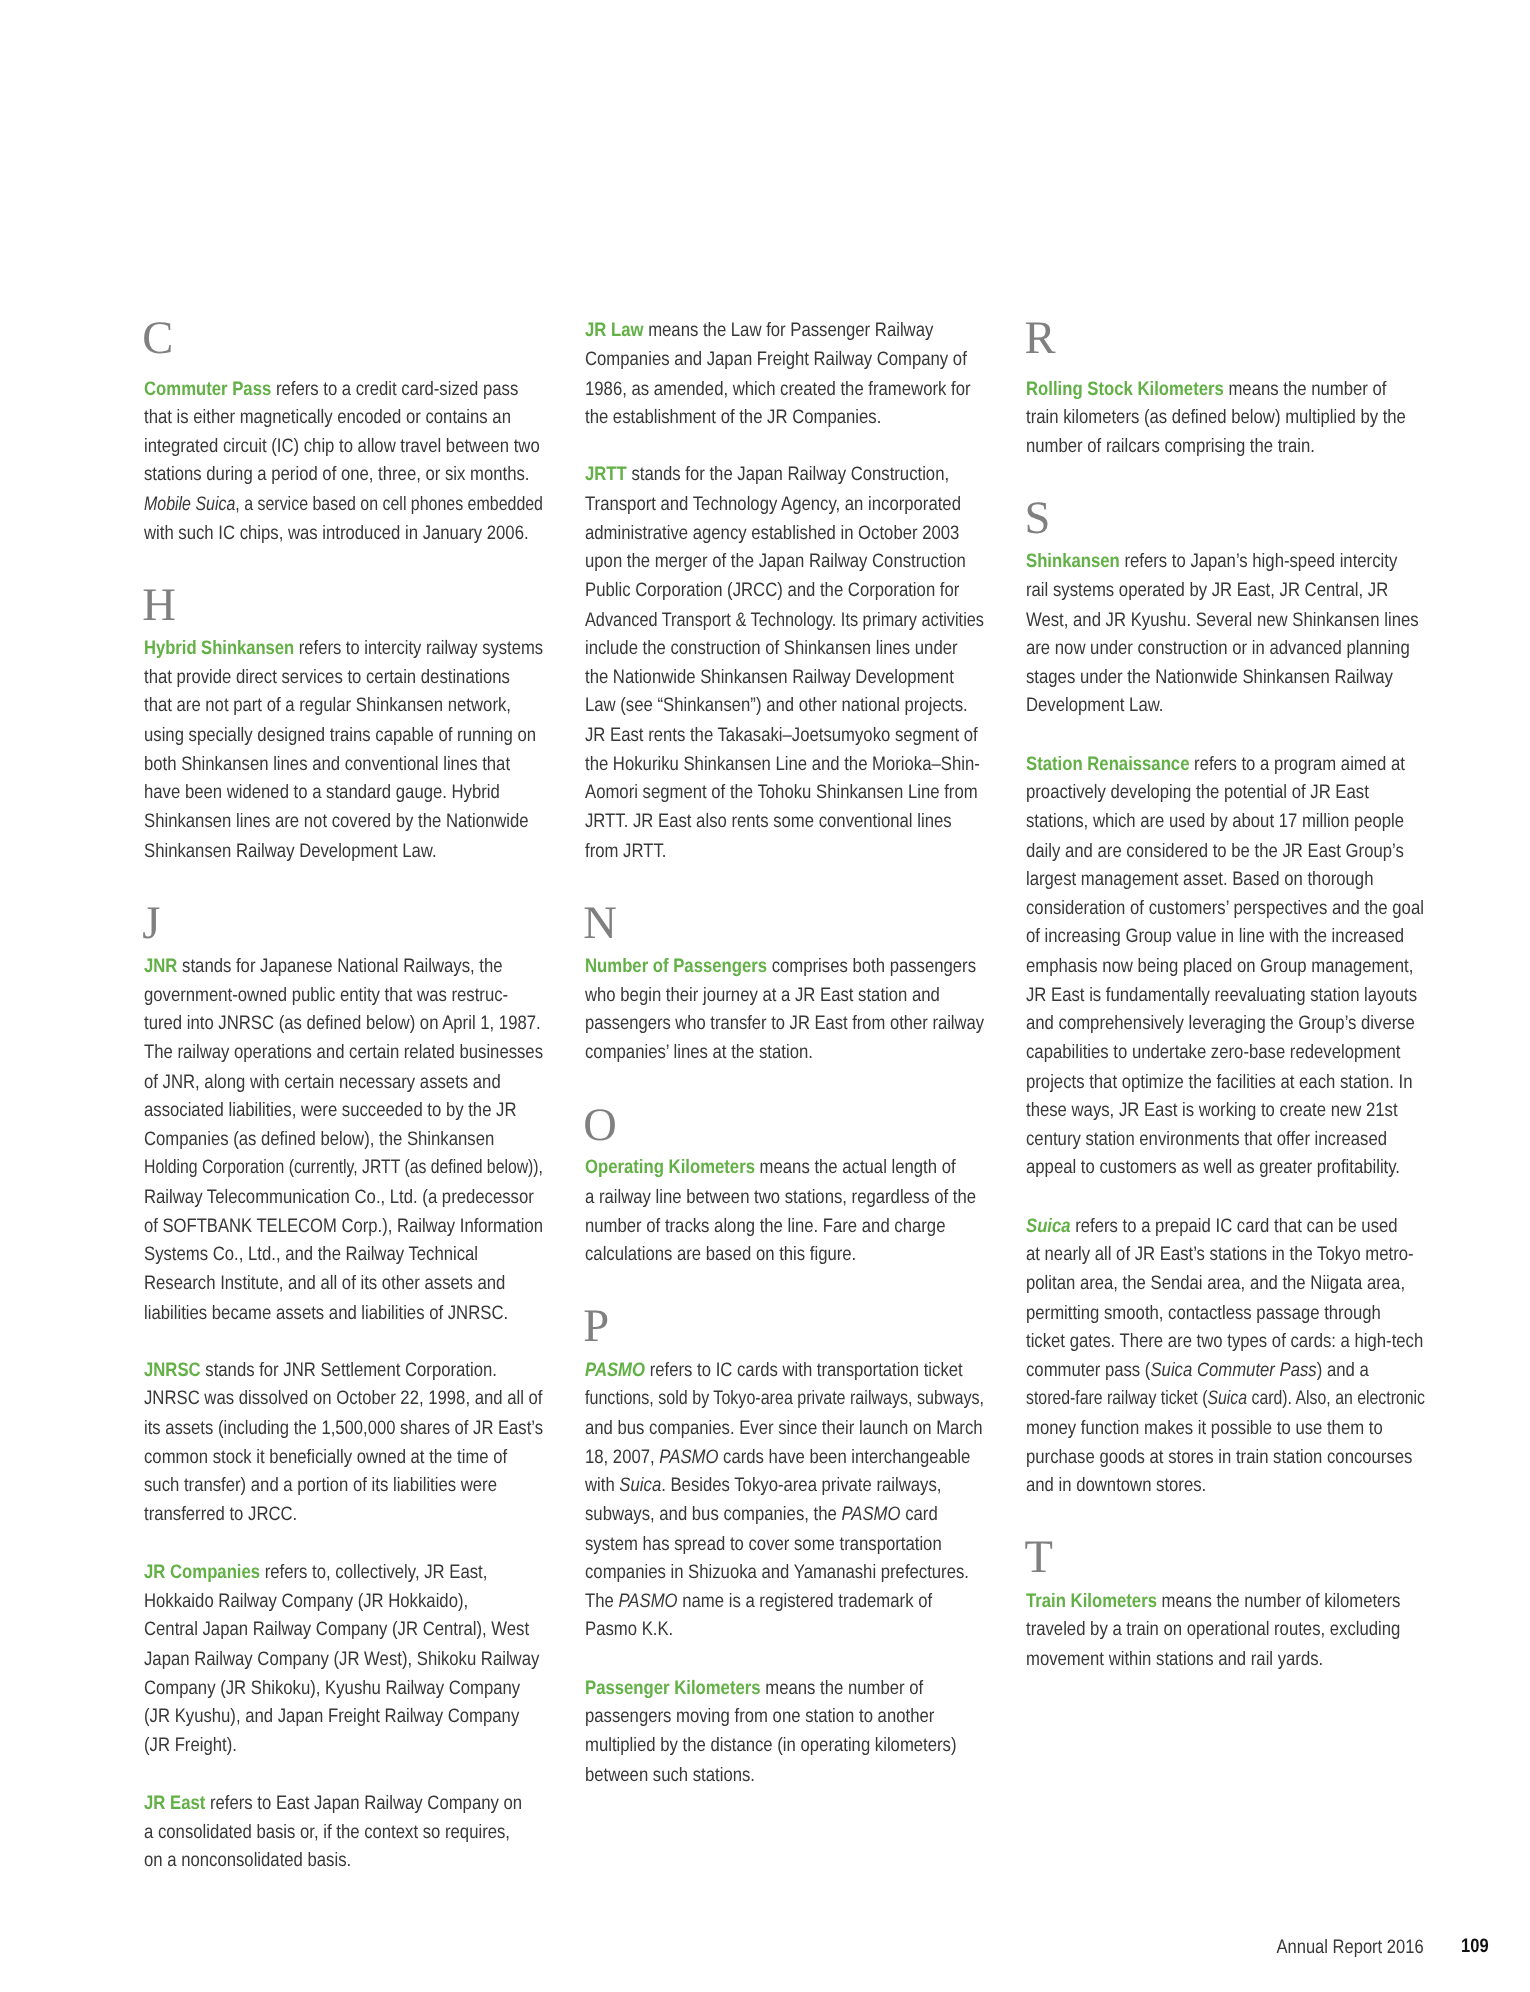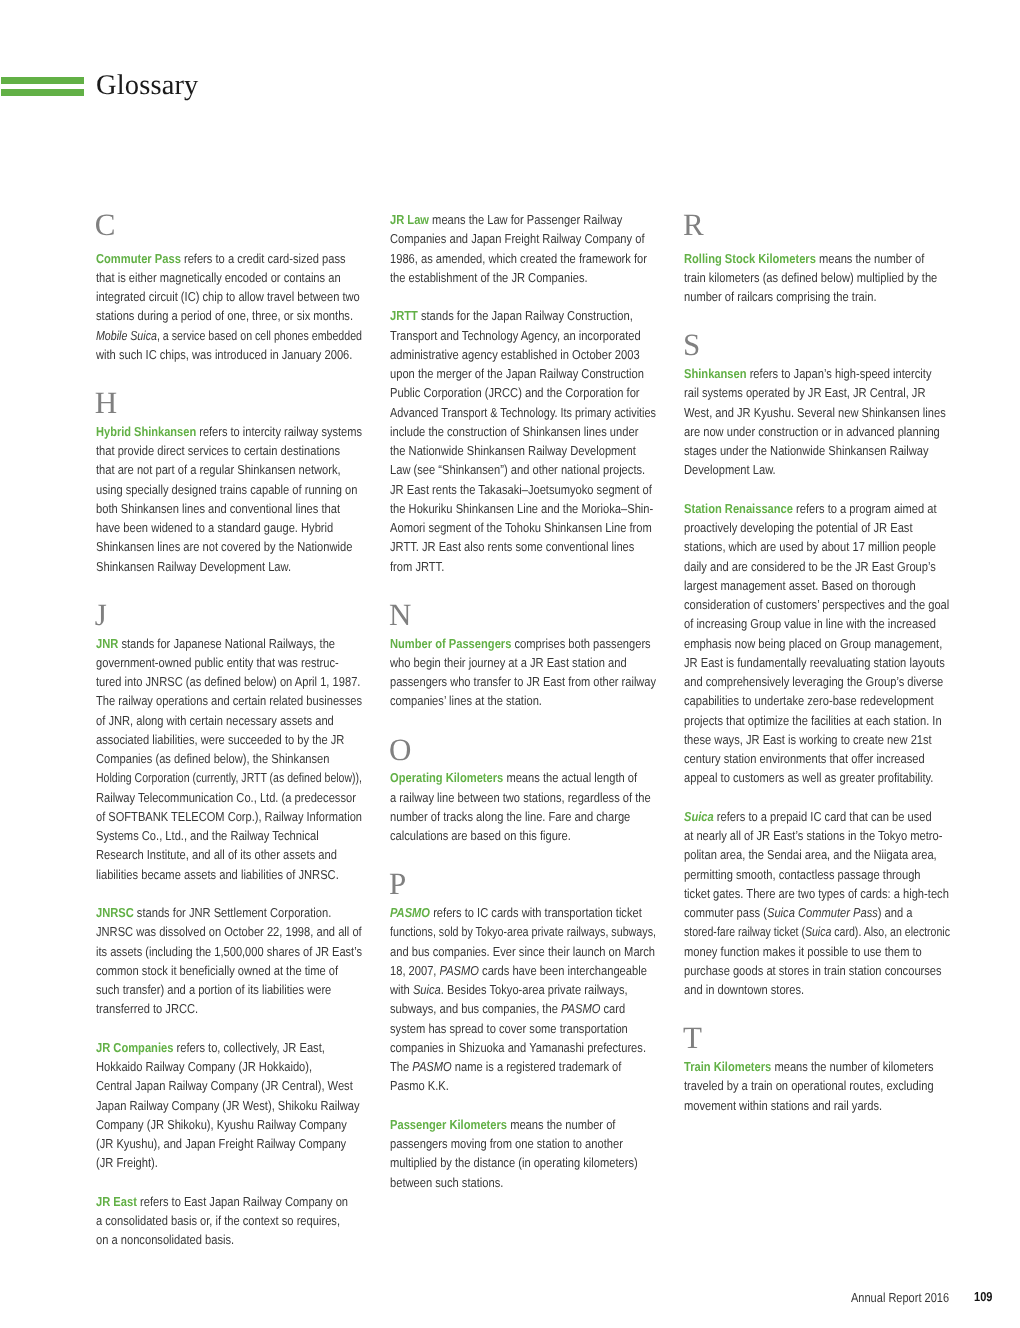--- a/index.html
+++ b/index.html
@@ -53,25 +53,20 @@
     color:var(--body-text,#383838);transform-origin:0 100%;transform:scaleX(0.848);
   }
   #footer-report-label{left:851.2px;top:1290.5px;}
   #footer-page-number{left:973.7px;top:1290.1px;font-weight:bold;color:#111111;}
 </style>
 </head>
 <body>
 
 <div id="page">
 
-  <div id="masthead">
-    <div class="rule-mark r1"></div>
-    <div class="rule-mark r2"></div>
-    <div id="page-title">Glossary</div>
-  </div>
 
   <div class="column" id="glossary-column-1">
       <div class="letter-heading" style="top: 209.2px;">C</div>
       <div class="entry">
         <div class="tline" style="top: 251.6px; transform: scaleX(0.857);"><span class="b">Commuter Pass</span><span> refers to a credit card-sized pass</span></div>
         <div class="tline" style="top: 270.85px; transform: scaleX(0.857);"><span>that is either magnetically encoded or contains an</span></div>
         <div class="tline" style="top: 290.1px; transform: scaleX(0.857);"><span>integrated circuit (IC) chip to allow travel between two</span></div>
         <div class="tline" style="top: 309.35px; transform: scaleX(0.857);"><span>stations during a period of one, three, or six months.</span></div>
         <div class="tline" style="top: 328.6px; transform: scaleX(0.817911);"><span class="i">Mobile Suica</span><span>, a service based on cell phones embedded</span></div>
         <div class="tline" style="top: 347.85px; transform: scaleX(0.857);"><span>with such IC chips, was introduced in January 2006.</span></div>

